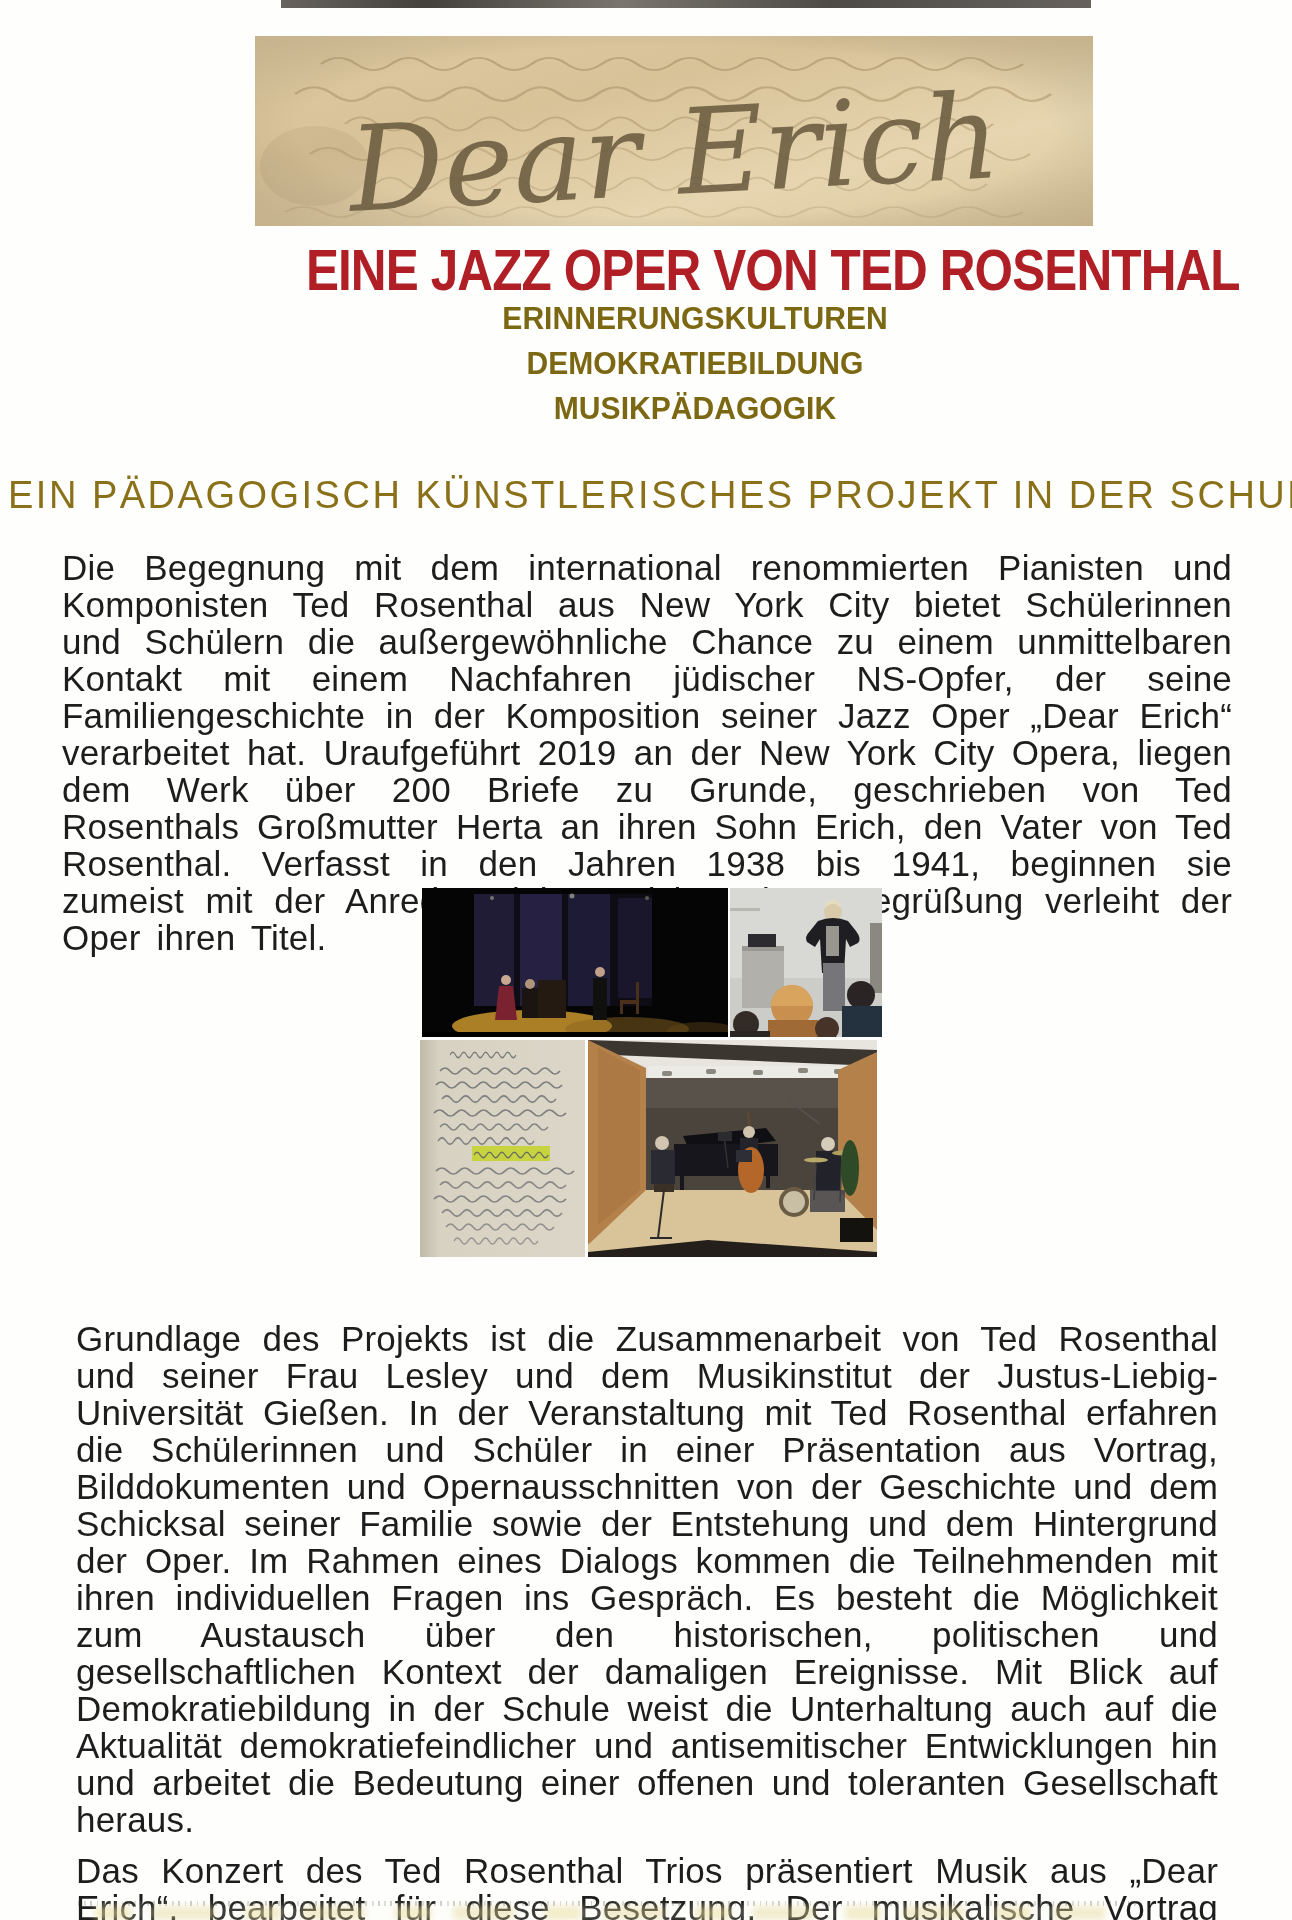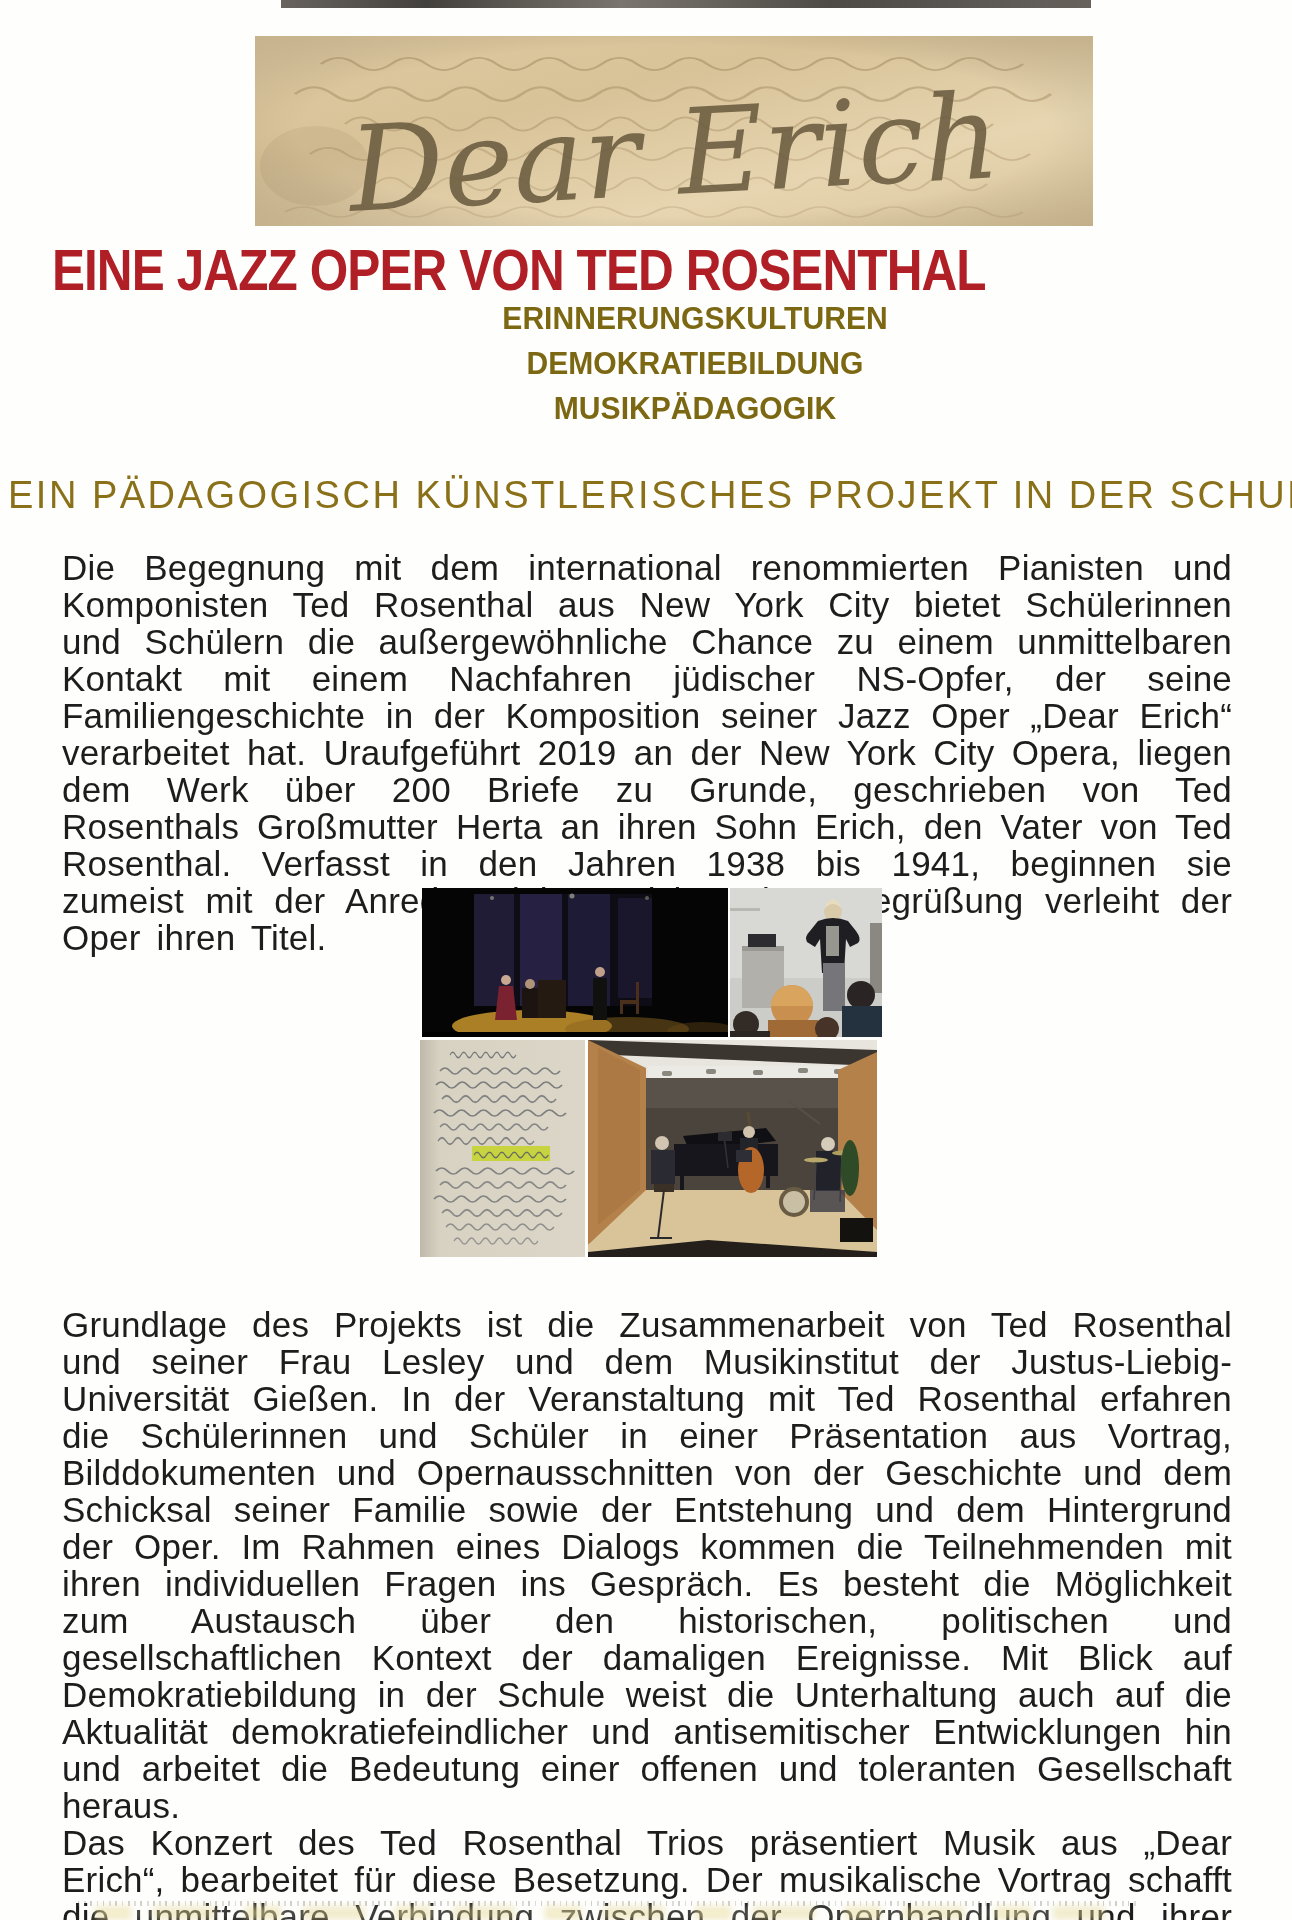--- a/index.html
+++ b/index.html
@@ -14,21 +14,21 @@
     position:absolute; left:281px; top:0; width:810px; height:8px;
     background:linear-gradient(90deg,#57524c 0%,#2f2c28 18%,#6b665e 42%,#3a3732 68%,#55504a 100%);
     opacity:.9;
   }
   .banner {
     position:absolute; left:255px; top:36px; width:838px; height:190px;
     overflow:hidden;
   }
   .main-title {
     position:absolute; left:0; top:238px; width:1292px;
-    text-align:left; color:#b01f26;
+    text-align:right; color:#b01f26;
     font-size:55px; font-weight:bold; letter-spacing:-1px;
     white-space:nowrap;
   }
   .main-title > span { display:inline-block; transform:scaleX(.9) scaleY(1.04); transform-origin:center; }
   .subtitles {
     position:absolute; left:49px; top:296px; width:1292px;
     text-align:center; color:#7c6813;
     font-size:31px; font-weight:bold; line-height:45px;
     letter-spacing:0;
   }
@@ -46,21 +46,21 @@
     word-spacing:6px; letter-spacing:.2px;
   }
   .para1 { position:absolute; left:62px; top:549px; width:1170px; }
   .photos { position:absolute; left:420px; top:888px; width:462px; height:370px; }
   .photo { position:absolute; display:block; }
   .photo-stage        { left:2px;   top:0;     }
   .photo-presentation { left:310px; top:0;     }
   .photo-letter       { left:0;     top:152px; }
   .photo-concert      { left:168px; top:152px; }
   .para23 { position:absolute; left:62px; top:1306px; width:1170px; }
-  .para23 p { margin:0; }
+  .para23 p { margin:14px; }
   
   .bottom-remnant-grey {
     position:absolute; left:78px; top:1901px; width:1062px; height:5px;
     background:repeating-linear-gradient(90deg,
       rgba(104,102,95,.40) 0 1.5px, transparent 1.5px 6.5px,
       rgba(104,102,95,.28) 6.5px 8px, transparent 8px 12.5px);
     opacity:.8;
   }
   .bottom-remnant-yellow {
     position:absolute; left:95px; top:1906px; width:1010px; height:14px;

